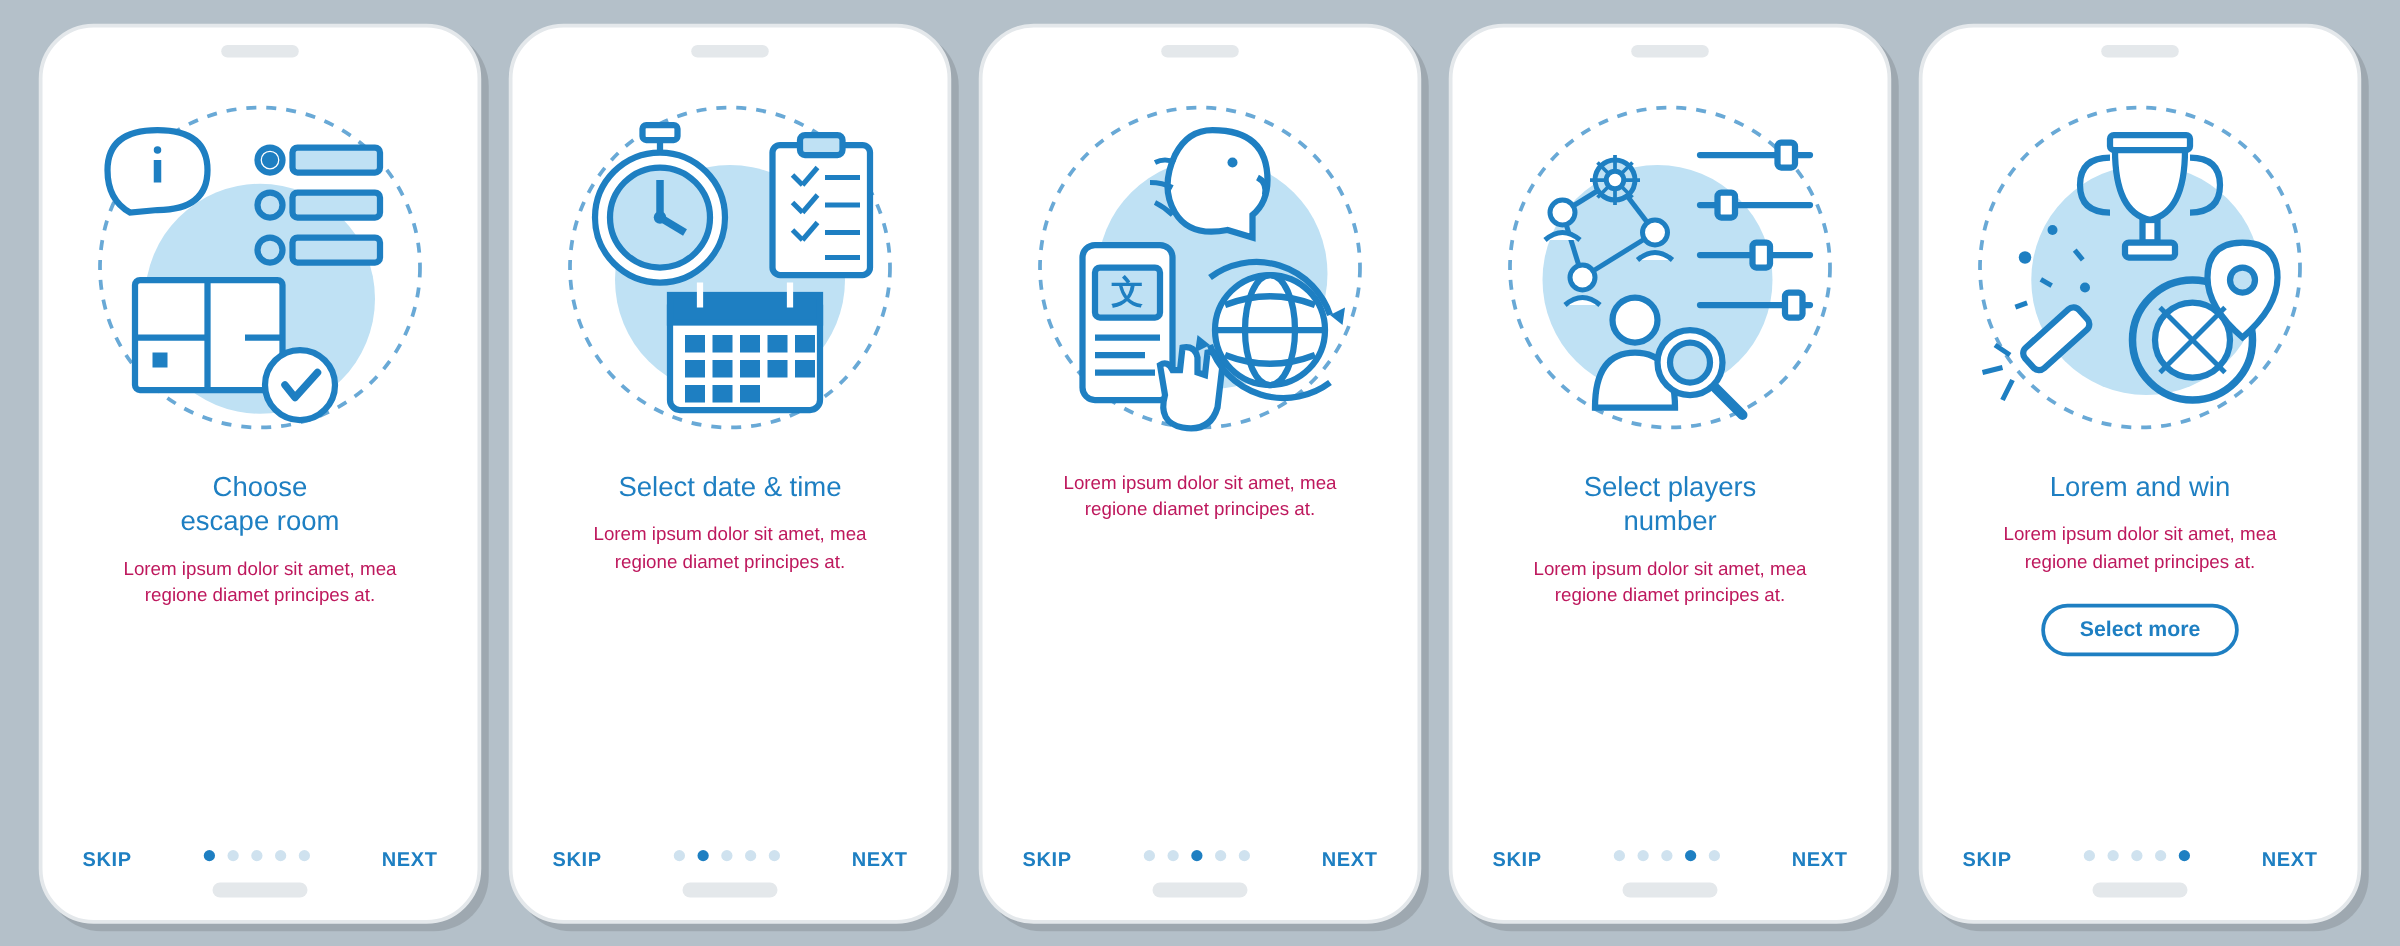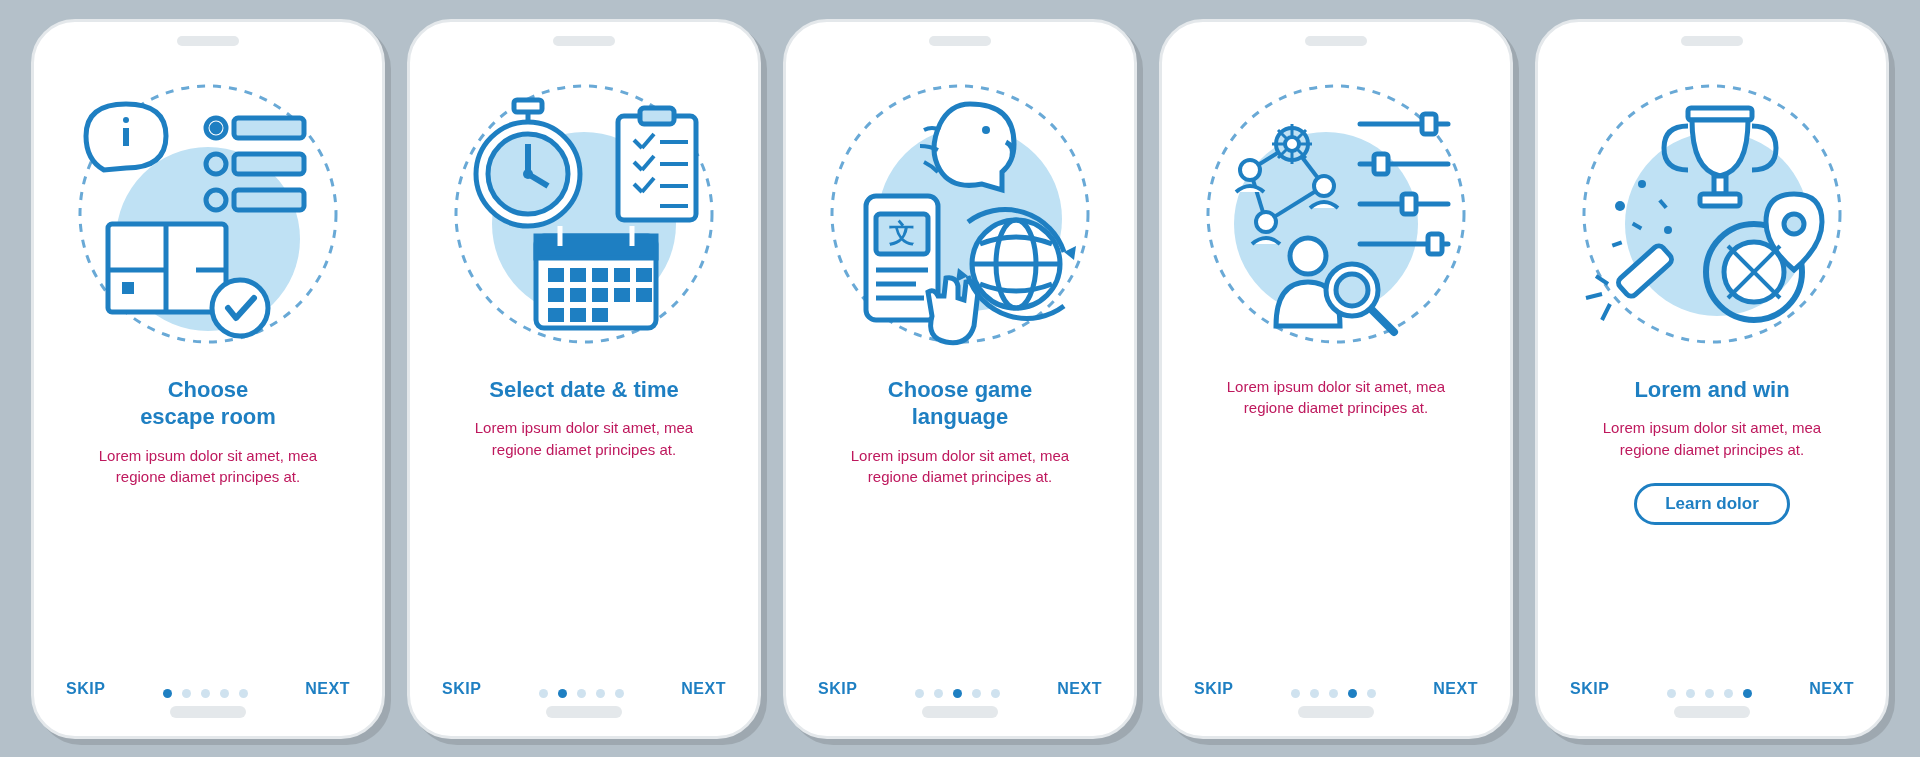--- a/index.html
+++ b/index.html
@@ -45,21 +45,21 @@
     align-items: center;
   }
   .illus {
     width: 280px;
     height: 280px;
     margin-top: 14px;
     margin-bottom: 22px;
   }
   .title {
     font-size: 22px;
-    font-weight: 700;
+    font-weight: 400;
     color: #1e7fc2;
     text-align: center;
     line-height: 1.25;
     white-space: pre-line;
     margin-bottom: 14px;
     padding: 0 10px;
   }
   .body {
     font-size: 15px;
     line-height: 1.45;
@@ -75,21 +75,21 @@
     font-size: 17px;
     border-radius: 999px;
     padding: 8px 28px;
     background: #fff;
     cursor: pointer;
     display: inline-block;
   }
   .footer {
     width: 100%;
     display: flex;
-    align-items: flex-end;
+    align-items: flex-start;
     justify-content: space-between;
     padding: 0 14px;
     margin-bottom: 8px;
   }
   .footer-btn {
     color: #1e7fc2;
     font-weight: 700;
     font-size: 16px;
     letter-spacing: 0.5px;
     background: none;
@@ -284,22 +284,20 @@
     <line x1="152" y1="190" x2="240" y2="190"></line>
     <path d="M160 170 q36 -14 72 0 M160 210 q36 14 72 0" fill="none"></path>
   </g>
 
   <path d="M148 148 a62 62 0 0 1 96 30" fill="none" stroke="#1e7fc2" stroke-width="5"></path>
   <path d="M244 178 l12 -6 l-2 14 z" fill="#1e7fc2"></path>
   <path d="M244 232 a62 62 0 0 1 -96 -30" fill="none" stroke="#1e7fc2" stroke-width="5"></path>
   <path d="M148 202 l-12 6 l2 -14 z" fill="#1e7fc2"></path>
 </svg>
 </div>
-        <div class="title">Choose game
-language</div>
         <div class="body">Lorem ipsum dolor sit amet, mea regione diamet principes at.</div>
       </div>
       <div class="footer">
         <button class="footer-btn">SKIP</button>
         <div class="dots">
           <div class="dot"></div>
           <div class="dot"></div>
           <div class="dot active"></div>
           <div class="dot"></div>
           <div class="dot"></div>
@@ -350,20 +348,22 @@
 
   <g stroke="#1e7fc2" stroke-width="5" fill="#fff">
     <circle cx="112" cy="182" r="18"></circle>
     <path d="M80 252 q0 -44 32 -44 q32 0 32 44 z"></path>
     <circle cx="156" cy="216" r="26" fill="#fff"></circle>
     <circle cx="156" cy="216" r="16" fill="#bfe1f4"></circle>
     <line x1="176" y1="236" x2="198" y2="258" stroke-width="8" stroke-linecap="round"></line>
   </g>
 </svg>
 </div>
+        <div class="title">Select players
+number</div>
         <div class="body">Lorem ipsum dolor sit amet, mea regione diamet principes at.</div>
       </div>
       <div class="footer">
         <button class="footer-btn">SKIP</button>
         <div class="dots">
           <div class="dot"></div>
           <div class="dot"></div>
           <div class="dot"></div>
           <div class="dot active"></div>
           <div class="dot"></div>
@@ -409,21 +409,21 @@
   <g stroke="#1e7fc2" stroke-width="5" fill="#fff">
     <path d="M222 120 q28 0 28 28 q0 24 -28 48 q-28 -24 -28 -48 q0 -28 28 -28 z"></path>
     <circle cx="222" cy="150" r="10" fill="#bfe1f4"></circle>
   </g>
   <line x1="156" y1="172" x2="208" y2="224" stroke="#1e7fc2" stroke-width="4"></line>
   <line x1="156" y1="224" x2="208" y2="172" stroke="#1e7fc2" stroke-width="4"></line>
 </svg>
 </div>
         <div class="title">Lorem and win</div>
         <div class="body">Lorem ipsum dolor sit amet, mea regione diamet principes at.</div>
-        <button class="cta">Learn dolor</button>
+        <button class="cta">Select more</button>
       </div>
       <div class="footer">
         <button class="footer-btn">SKIP</button>
         <div class="dots">
           <div class="dot"></div>
           <div class="dot"></div>
           <div class="dot"></div>
           <div class="dot"></div>
           <div class="dot active"></div>
         </div>

